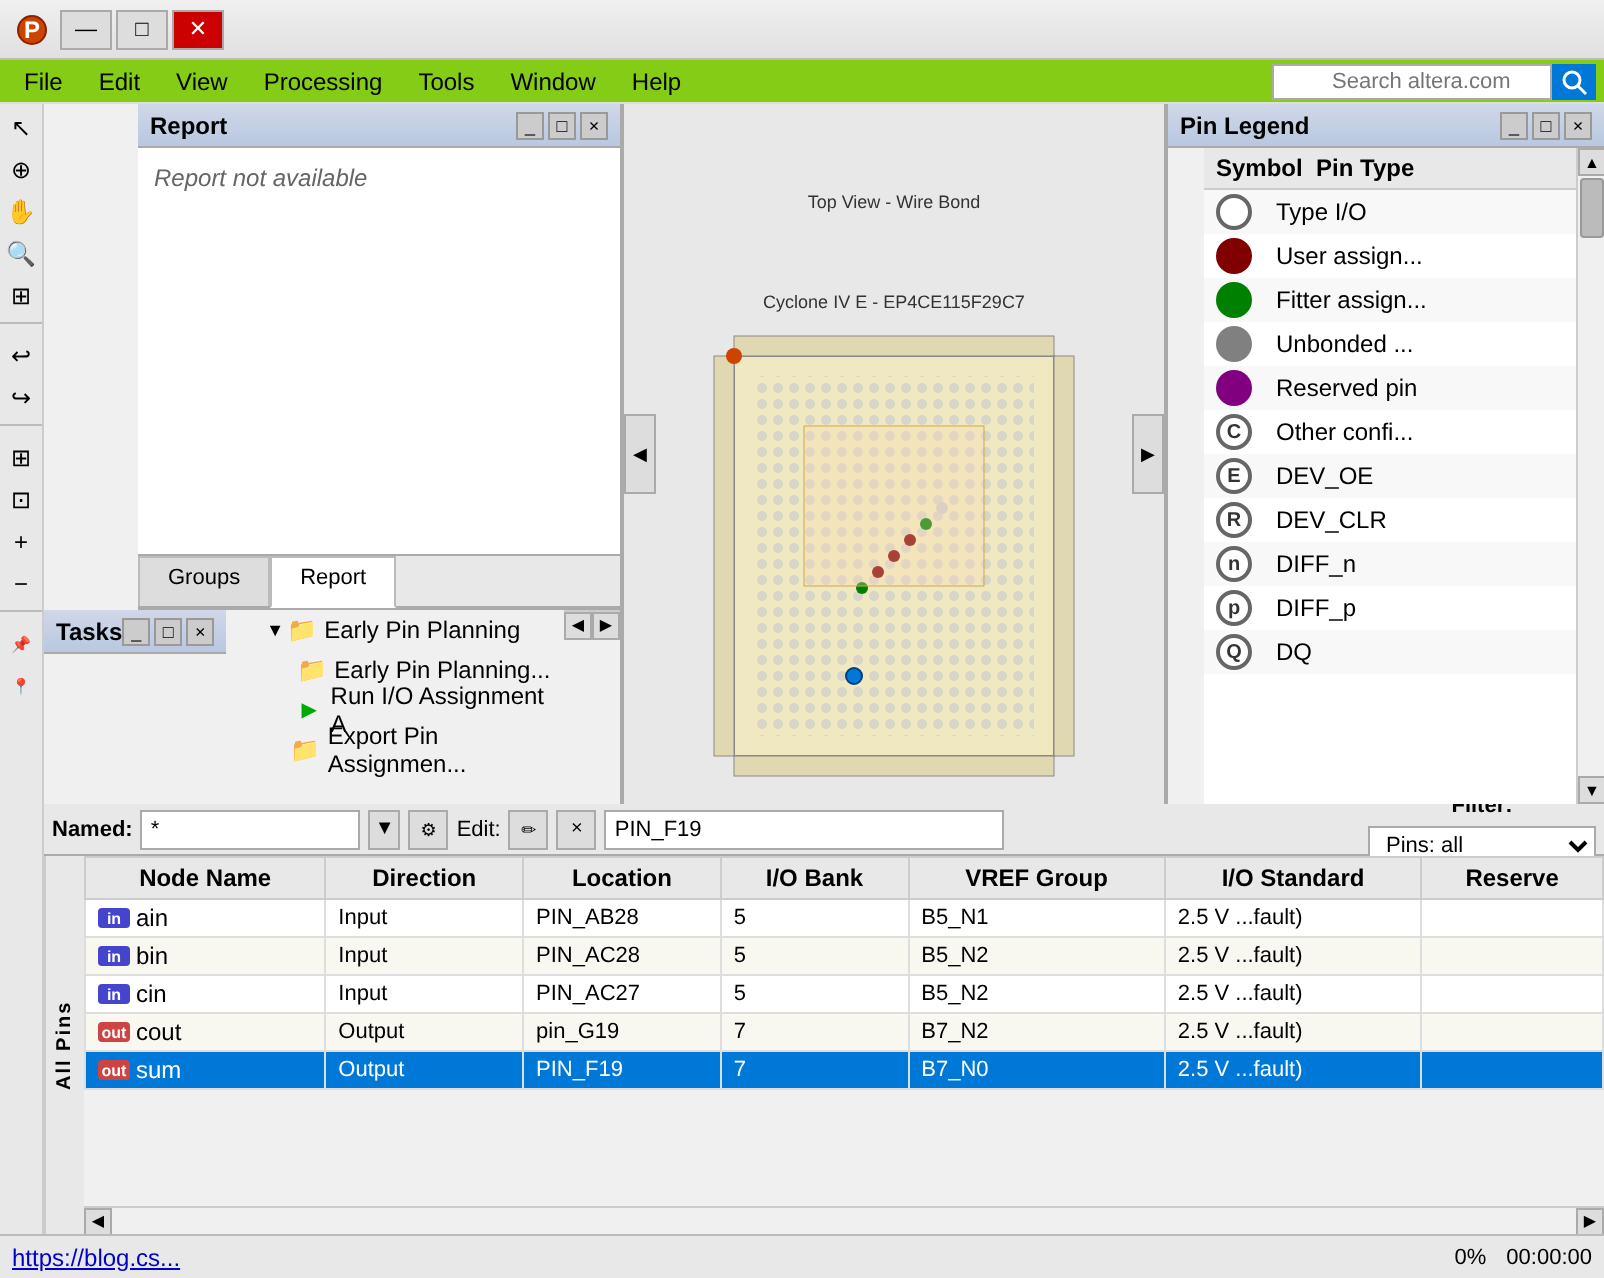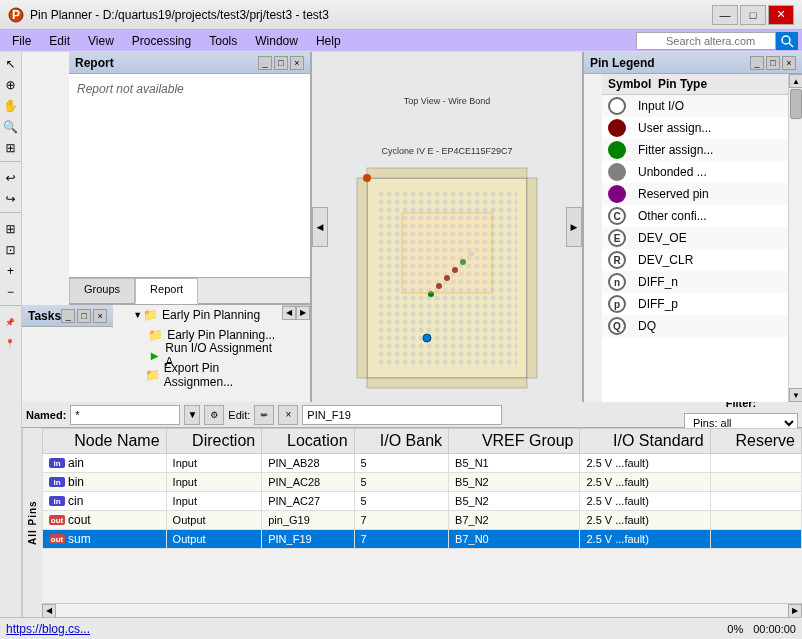--- a/index.html
+++ b/index.html
@@ -25,21 +25,21 @@
       border: 1px solid #aaa;
       cursor: pointer;
       display: flex; align-items: center; justify-content: center;
       font-size: 11px;
     }
     .titlebar-btn.close { background: #c00; color: white; }
 
     
     .menubar {
       height: 22px;
-      background: #c4b5fd;
+      background: #84cc16;
       display: flex;
       align-items: center;
       padding: 0 4px;
       border-bottom: 1px solid #ddd;
       gap: 2px;
     }
     .menu-item {
       padding: 2px 8px;
       cursor: pointer;
       font-size: 12px;
@@ -296,23 +296,23 @@
       overflow-y: auto;
     }
     .pin-table {
       width: 100%;
       border-collapse: collapse;
     }
     .pin-table th {
       background: #e8e8e8;
       border: 1px solid #ccc;
       padding: 3px 6px;
-      text-align: right;
-      font-size: 16px;
-      font-weight: normal;
+      text-align: center;
+      font-size: 12px;
+      font-weight: bold;
       white-space: nowrap;
       position: sticky;
       top: 0;
       z-index: 2;
     }
     .pin-table td {
       border: 1px solid #ddd;
       padding: 2px 6px;
       font-size: 11px;
       white-space: nowrap;
@@ -403,21 +403,20 @@
 </head>
 <body>
 
 <div class="titlebar">
   <div class="titlebar-icon">
     <svg viewBox="0 0 16 16">
         <circle cx="8" cy="8" r="7" fill="#cc4400" stroke="#882200" stroke-width="1"></circle>
         <text x="8" y="12" text-anchor="middle" font-size="10" fill="white" font-weight="bold">P</text>
       </svg>
   </div>
-  <span class="titlebar-title">Pin Planner - D:/quartus19/projects/test3/prj/test3 - test3</span>
   <div class="titlebar-controls">
     <button class="titlebar-btn">—</button>
     <button class="titlebar-btn">□</button>
     <button class="titlebar-btn close">✕</button>
   </div>
 </div>
 
 <div class="menubar">
   <span class="menu-item">File</span>
   <span class="menu-item">Edit</span>
@@ -592,21 +591,21 @@
         </div>
         <div style="display:flex; flex:1; overflow:hidden;padding-left:18px;">
           <div class="legend-content">
             <div class="legend-header-row">
               <span class="legend-symbol-col">Symbol</span>
               <span class="legend-type-col">Pin Type</span>
             </div>
 
             <div class="legend-row">
               <div class="legend-symbol outline"></div>
-              <span>Input I/O</span>
+              <span>Type I/O</span>
             </div>
 
             <div class="legend-row">
               <div class="legend-symbol filled-dark-red"></div>
               <span>User assign...</span>
             </div>
 
             <div class="legend-row">
               <div class="legend-symbol filled-green"></div>
               <span>Fitter assign...</span>

